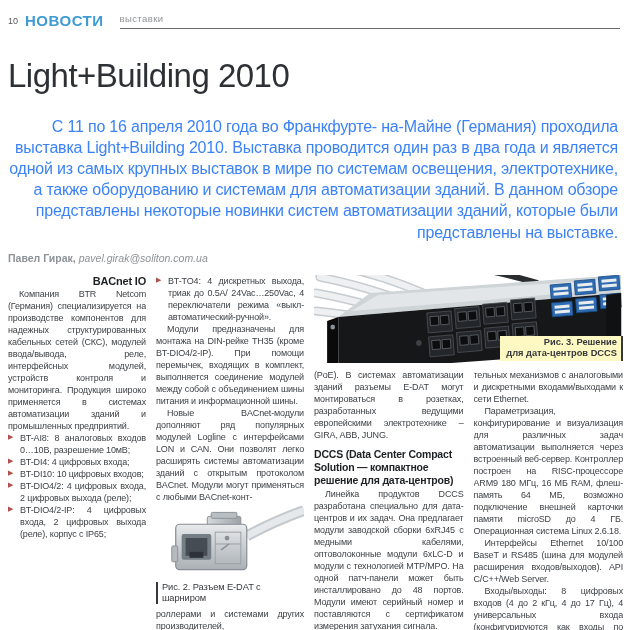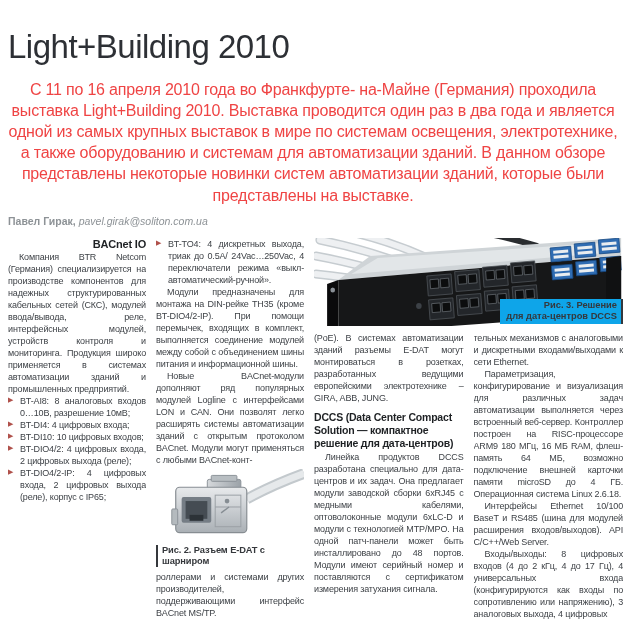--- a/index.html
+++ b/index.html
@@ -7,55 +7,62 @@
         font-family:"Liberation Sans","DejaVu Sans",sans-serif;color:#3e4247;}
   
   .hdr{display:flex;align-items:flex-end;margin:8px 10px 0 8px;}
   .pagenum{font-size:9px;color:#58595b;margin-right:7px;padding-bottom:3px;}
   .section{font-size:15px;font-weight:bold;color:#3e9bd3;letter-spacing:.5px;line-height:1;padding-bottom:1px;}
   .rule{flex:1;margin-left:16px;border-bottom:1px solid #6a6d70;padding-bottom:2px;}
   .subsection{font-size:9.5px;color:#8f9396;letter-spacing:.4px;}
   
   h1.title{margin:30px 8px 16px 8px;font-size:33px;line-height:1;letter-spacing:-.5px;
            font-weight:normal;color:#2d3035;}
-  .intro{margin:16px 12px 0 8px;font-size:16px;line-height:1.32;letter-spacing:-.2px;
-         color:#ef4444;text-align:center;}
+  .intro{margin:24px 12px 0 8px;font-size:16px;line-height:1.32;letter-spacing:-.2px;
+         color:#3b82f6;text-align:right;}
   .author{margin:9px 8px 0 8px;font-size:10.5px;color:#8d9296;}
   .author b{font-weight:bold;}
   .author i{font-style:italic;}
   
   .content{display:flex;gap:10px;margin:11px 7px 0 8px;height:404px;overflow:hidden;}
   .col{font-size:9px;line-height:12px;letter-spacing:-.15px;text-align:justify;overflow:hidden;}
   .c1{width:138px;flex:none;}
   .c2{width:148px;flex:none;}
   .rightwrap{flex:1;min-width:0;}
   .rightcols{display:flex;gap:10px;}
   .rightcols .col{flex:1;min-width:0;}
   .col h2{margin:0;font-size:11px;line-height:13px;color:#1e2124;letter-spacing:-.2px;text-align:right;}
   .col h3{margin:7px 0 1px 0;font-size:10.5px;line-height:13px;color:#1e2124;letter-spacing:-.2px;text-align:left;}
   .col p{margin:0;}
   .col p.ind{text-indent:11px;}
   .li{position:relative;padding-left:12px;margin:0;}
   .li .bullet{position:absolute;left:0;top:-1px;font-size:7px;color:#b0514b;}
   
   .fig2{margin:3px 0 2px 0;}
   .fig2 svg{display:block;width:100%;height:74px;background:#fff;}
-  .figcap{font-size:9.3px;font-weight:bold;color:#35383c;letter-spacing:-.1px;
+  .figcap{font-size:9.3px;font-weight:normal;color:#35383c;letter-spacing:-.1px;
           border-left:2px solid #35383c;padding-left:4px;line-height:11px;margin:1px 0 4px 0;text-align:left;}
   .fig3{position:relative;height:104px;margin:-16px 0 6px 0;}
   .fig3 svg{display:block;width:100%;height:104px;}
-  .fig3cap{position:absolute;right:0;bottom:2px;background:#0ea5e9;text-align:right;
+  .fig3cap{position:absolute;right:0;bottom:2px;background:#fef9c3;text-align:right;
            font-size:9.3px;font-weight:bold;color:#35383c;line-height:11.5px;
            border-right:2px solid #35383c;padding:1px 4px 1px 6px;}
 </style>
 </head>
 <body>
 
 <div class="page">
 
+  <div class="hdr">
+    <span class="pagenum">10</span>
+    <span class="section">НОВОСТИ</span>
+    <div class="rule">
+      <span class="subsection">выставки</span>
+    </div>
+  </div>
 
   <h1 class="title">Light+Building 2010</h1>
 
   <p class="intro">С 11 по 16 апреля 2010 года во Франкфурте- на-Майне (Германия) проходила выставка Light+Building 2010. Выставка проводится один раз в два года и является одной из самых крупных выставок в мире по системам освещения, электротехнике, а также оборудованию и системам для автоматизации зданий. В данном обзоре представлены некоторые новинки систем автоматизации зданий, которые были представлены на выставке.</p>
 
   <p class="author">
     <b>Павел Гирак,</b>
     <i>pavel.girak@soliton.com.ua</i>
   </p>
 

